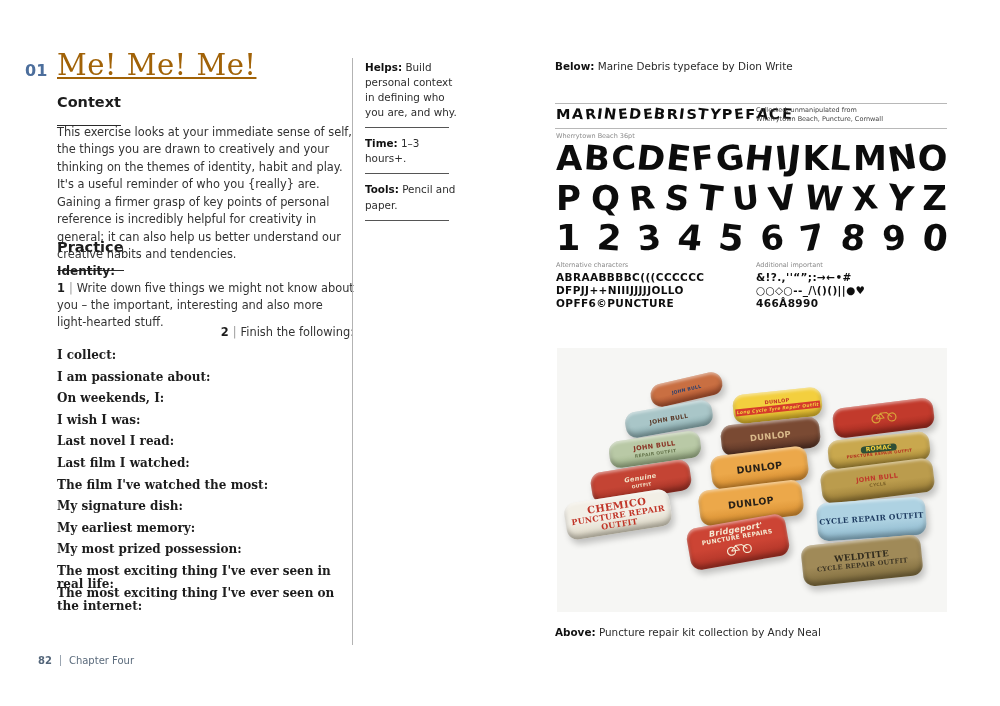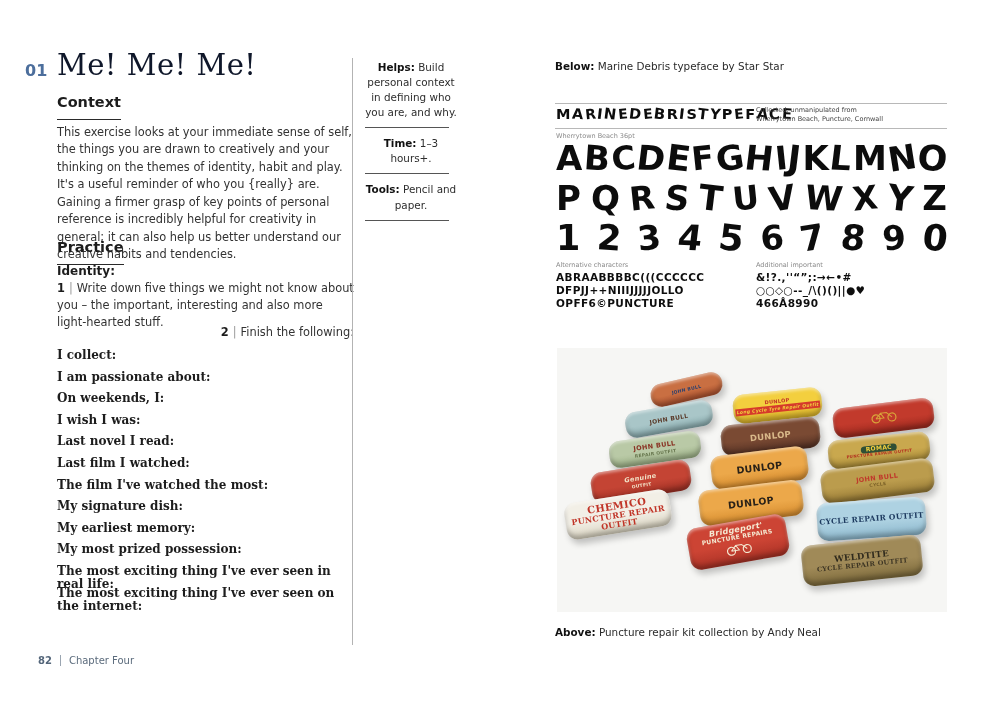--- a/index.html
+++ b/index.html
@@ -2,23 +2,23 @@
 <html><head>
 <meta charset="utf-8">
 <style>
   html,body{margin:0;padding:0;background:#fff;}
   #page{position:relative;width:1000px;height:706px;background:#ffffff;overflow:hidden;
         font-family:"DejaVu Sans","Liberation Sans",sans-serif;color:#2b2b2b;}
 
   
   .exnum{position:absolute;left:25px;top:61px;font-size:16px;font-weight:bold;color:#4c6e9c;}
   .extitle{position:absolute;left:57px;top:48px;font-family:"DejaVu Serif","Liberation Serif",serif;
-           font-size:29px;color:#0f172a;letter-spacing:0.5px;}
+           font-size:29px;color:#a16207;letter-spacing:0.5px;text-decoration:underline;}
   .h-underline{display:inline-block;font-size:14.5px;font-weight:bold;color:#1c1c1c;
-               border-bottom:1.5px solid #2a2a2a;padding-bottom:9px;}
+               border-bottom:1.5px solid #2a2a2a;padding-bottom:15px;}
   #context-head{position:absolute;left:57px;top:92px;}
   #context-body{position:absolute;left:57px;top:124px;width:295px;font-size:11.4px;line-height:1.53;color:#333;}
   #practice-head{position:absolute;left:57px;top:237px;}
   #identity-sub{position:absolute;left:57px;top:264px;font-size:12px;font-weight:bold;color:#1c1c1c;}
   .step{position:absolute;left:57px;width:297px;font-size:11.4px;line-height:1.5;color:#333;}
   #step1{top:280px;}
   #step2{top:324px;text-align:right;}
   .step b{color:#1c1c1c;}
   .step .sep{color:#999;padding:0 4px;font-weight:normal;}
   #prompts-list{position:absolute;left:57px;top:349px;width:300px;}
@@ -26,21 +26,21 @@
           color:#1d1d1d;height:21.6px;line-height:13px;}
   #footer{position:absolute;left:38px;top:655px;font-size:10px;color:#5b6b7c;}
   #footer b{font-weight:bold;color:#54667a;}
   #footer .fsep{display:inline-block;border-left:1px solid #9aa5b1;height:11px;
                 margin:0 8px -2px 8px;}
 
   
   #vdivider{position:absolute;left:352px;top:58px;width:1px;height:587px;background:#b3b3b3;}
 
   
-  #sidebar{position:absolute;left:365px;top:60px;width:92px;font-size:10.4px;line-height:1.45;color:#2d2d2d;text-align:center;}
+  #sidebar{position:absolute;left:365px;top:60px;width:92px;font-size:10.4px;line-height:1.45;color:#2d2d2d;}
   #sidebar b{color:#111;}
   .side-rule{border:none;border-top:1px solid #555;width:84px;margin:7px 0 8px 0;}
 
   
   .caption{position:absolute;font-size:10.4px;color:#2a2a2a;}
   .caption b{color:#111;}
   #cap-below{left:555px;top:60px;}
   #cap-above{left:555px;top:626px;}
   .spec-hr{position:absolute;left:555px;width:392px;height:1px;background:#b8b8b8;}
   #spec-hr1{top:103px;} #spec-hr2{top:128px;}
@@ -134,21 +134,21 @@
       <b>Time:</b> <span>1–3 hours+.</span>
     </div>
     <hr class="side-rule">
     <div>
       <b>Tools:</b> <span>Pencil and paper.</span>
     </div>
     <hr class="side-rule">
   </div>
 
   <div id="cap-below" class="caption">
-    <b>Below:</b> <span>Marine Debris typeface by Star Star</span>
+    <b>Below:</b> <span>Marine Debris typeface by Dion Write</span>
   </div>
 
   <div id="spec-hr1" class="spec-hr"></div>
   <div id="spec-title">
       <span class="g">M</span>
       <span class="g">A</span>
       <span class="g">R</span>
       <span class="g">I</span>
       <span class="g">N</span>
       <span class="g">E</span>

